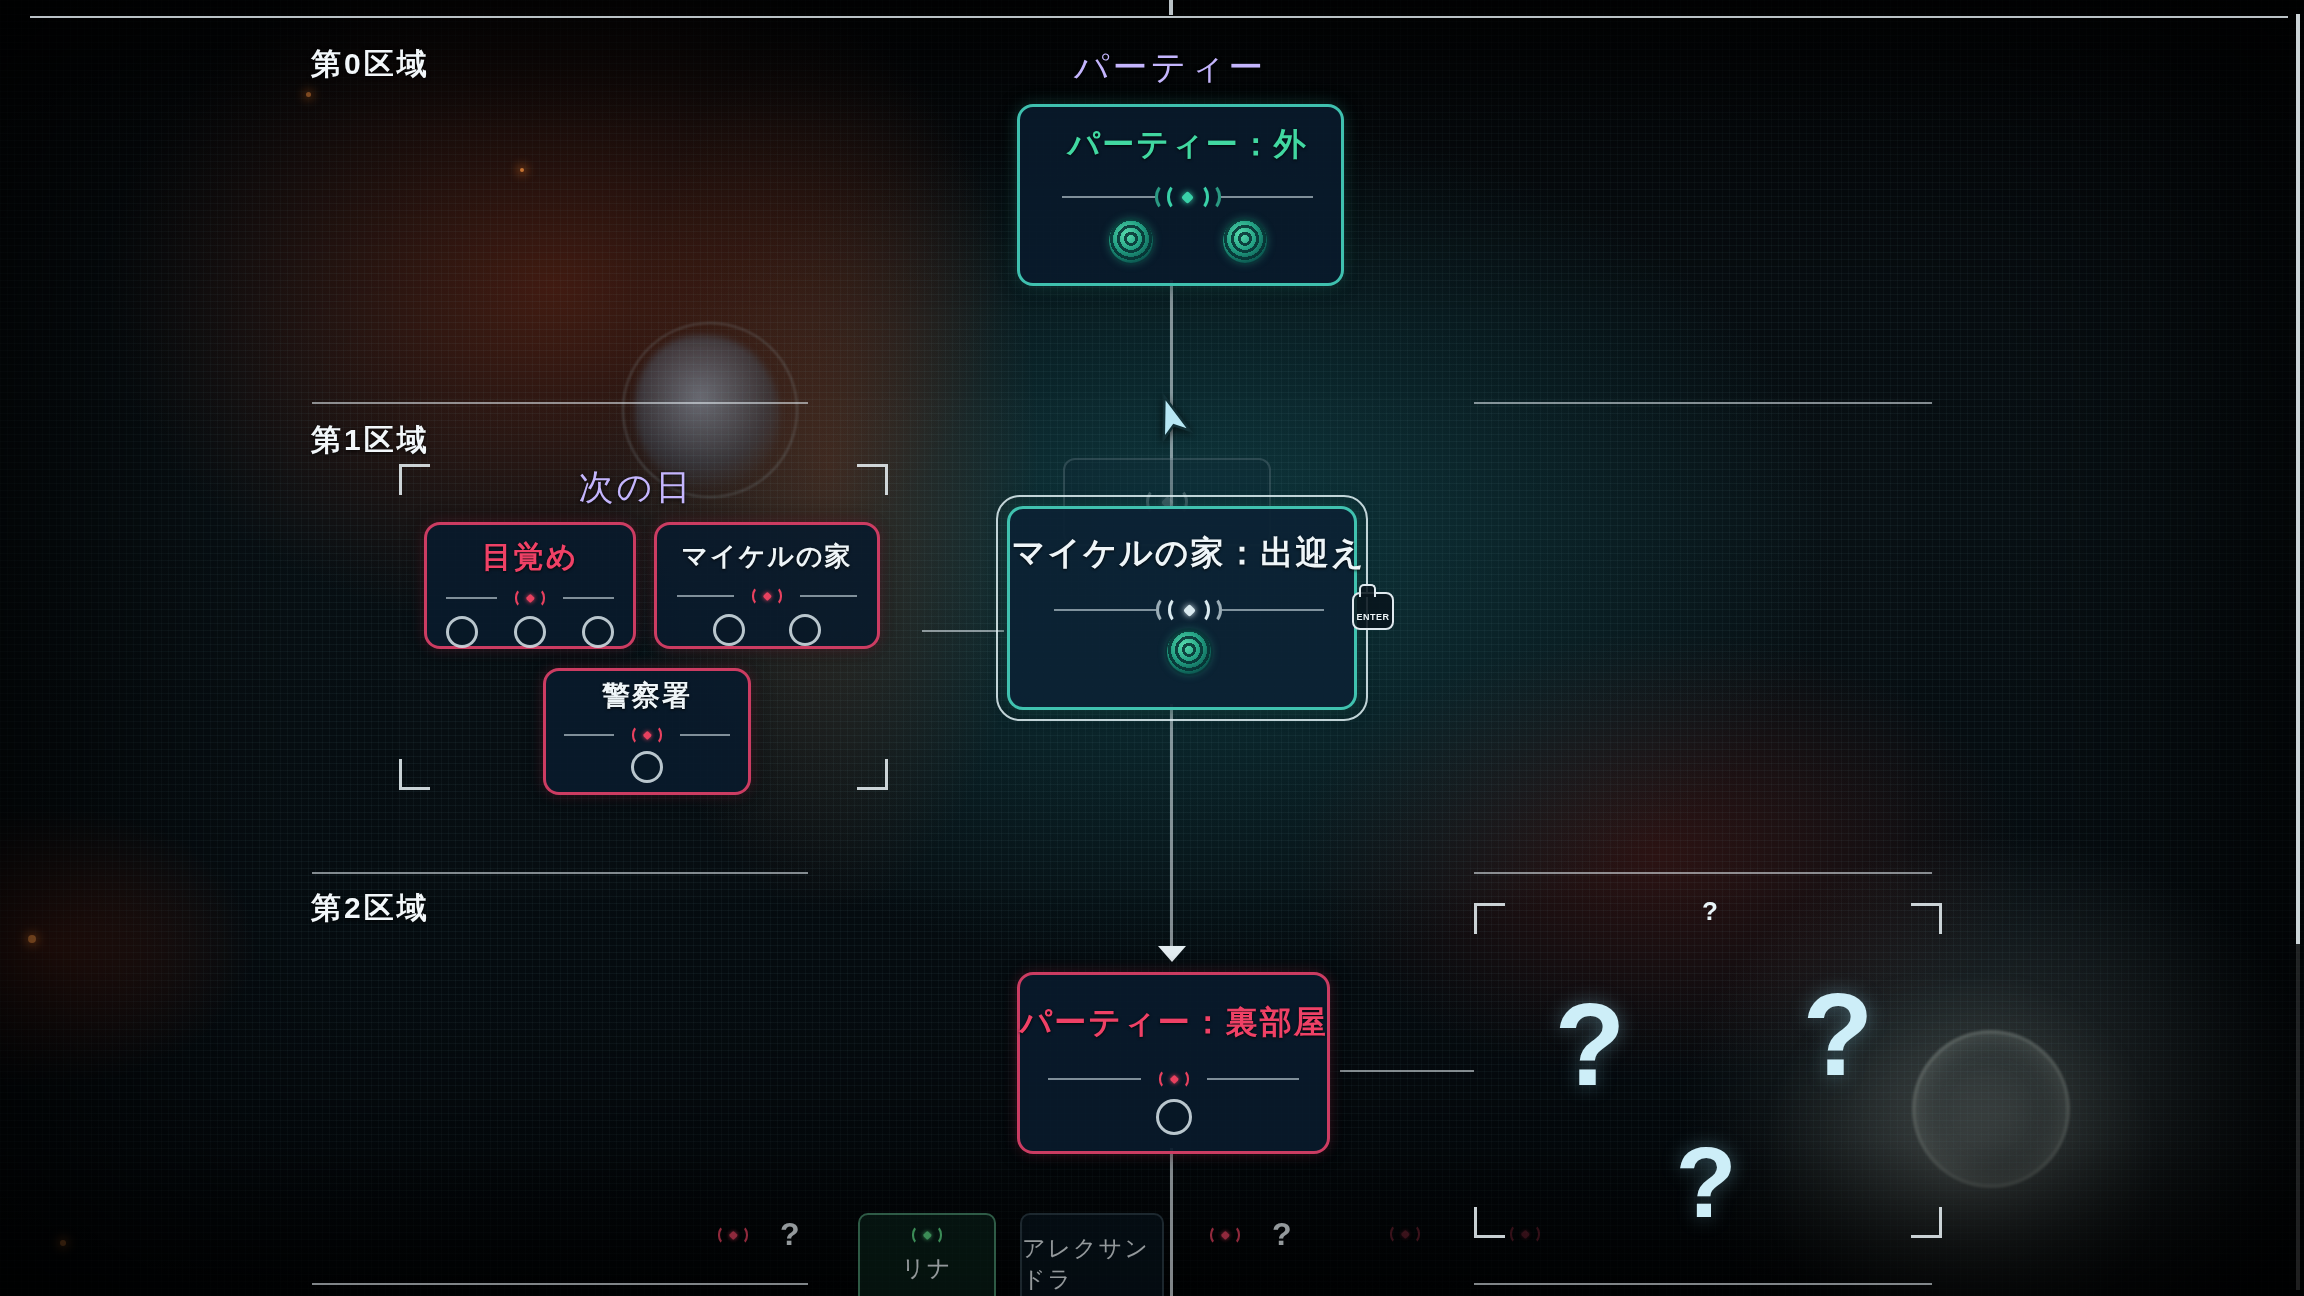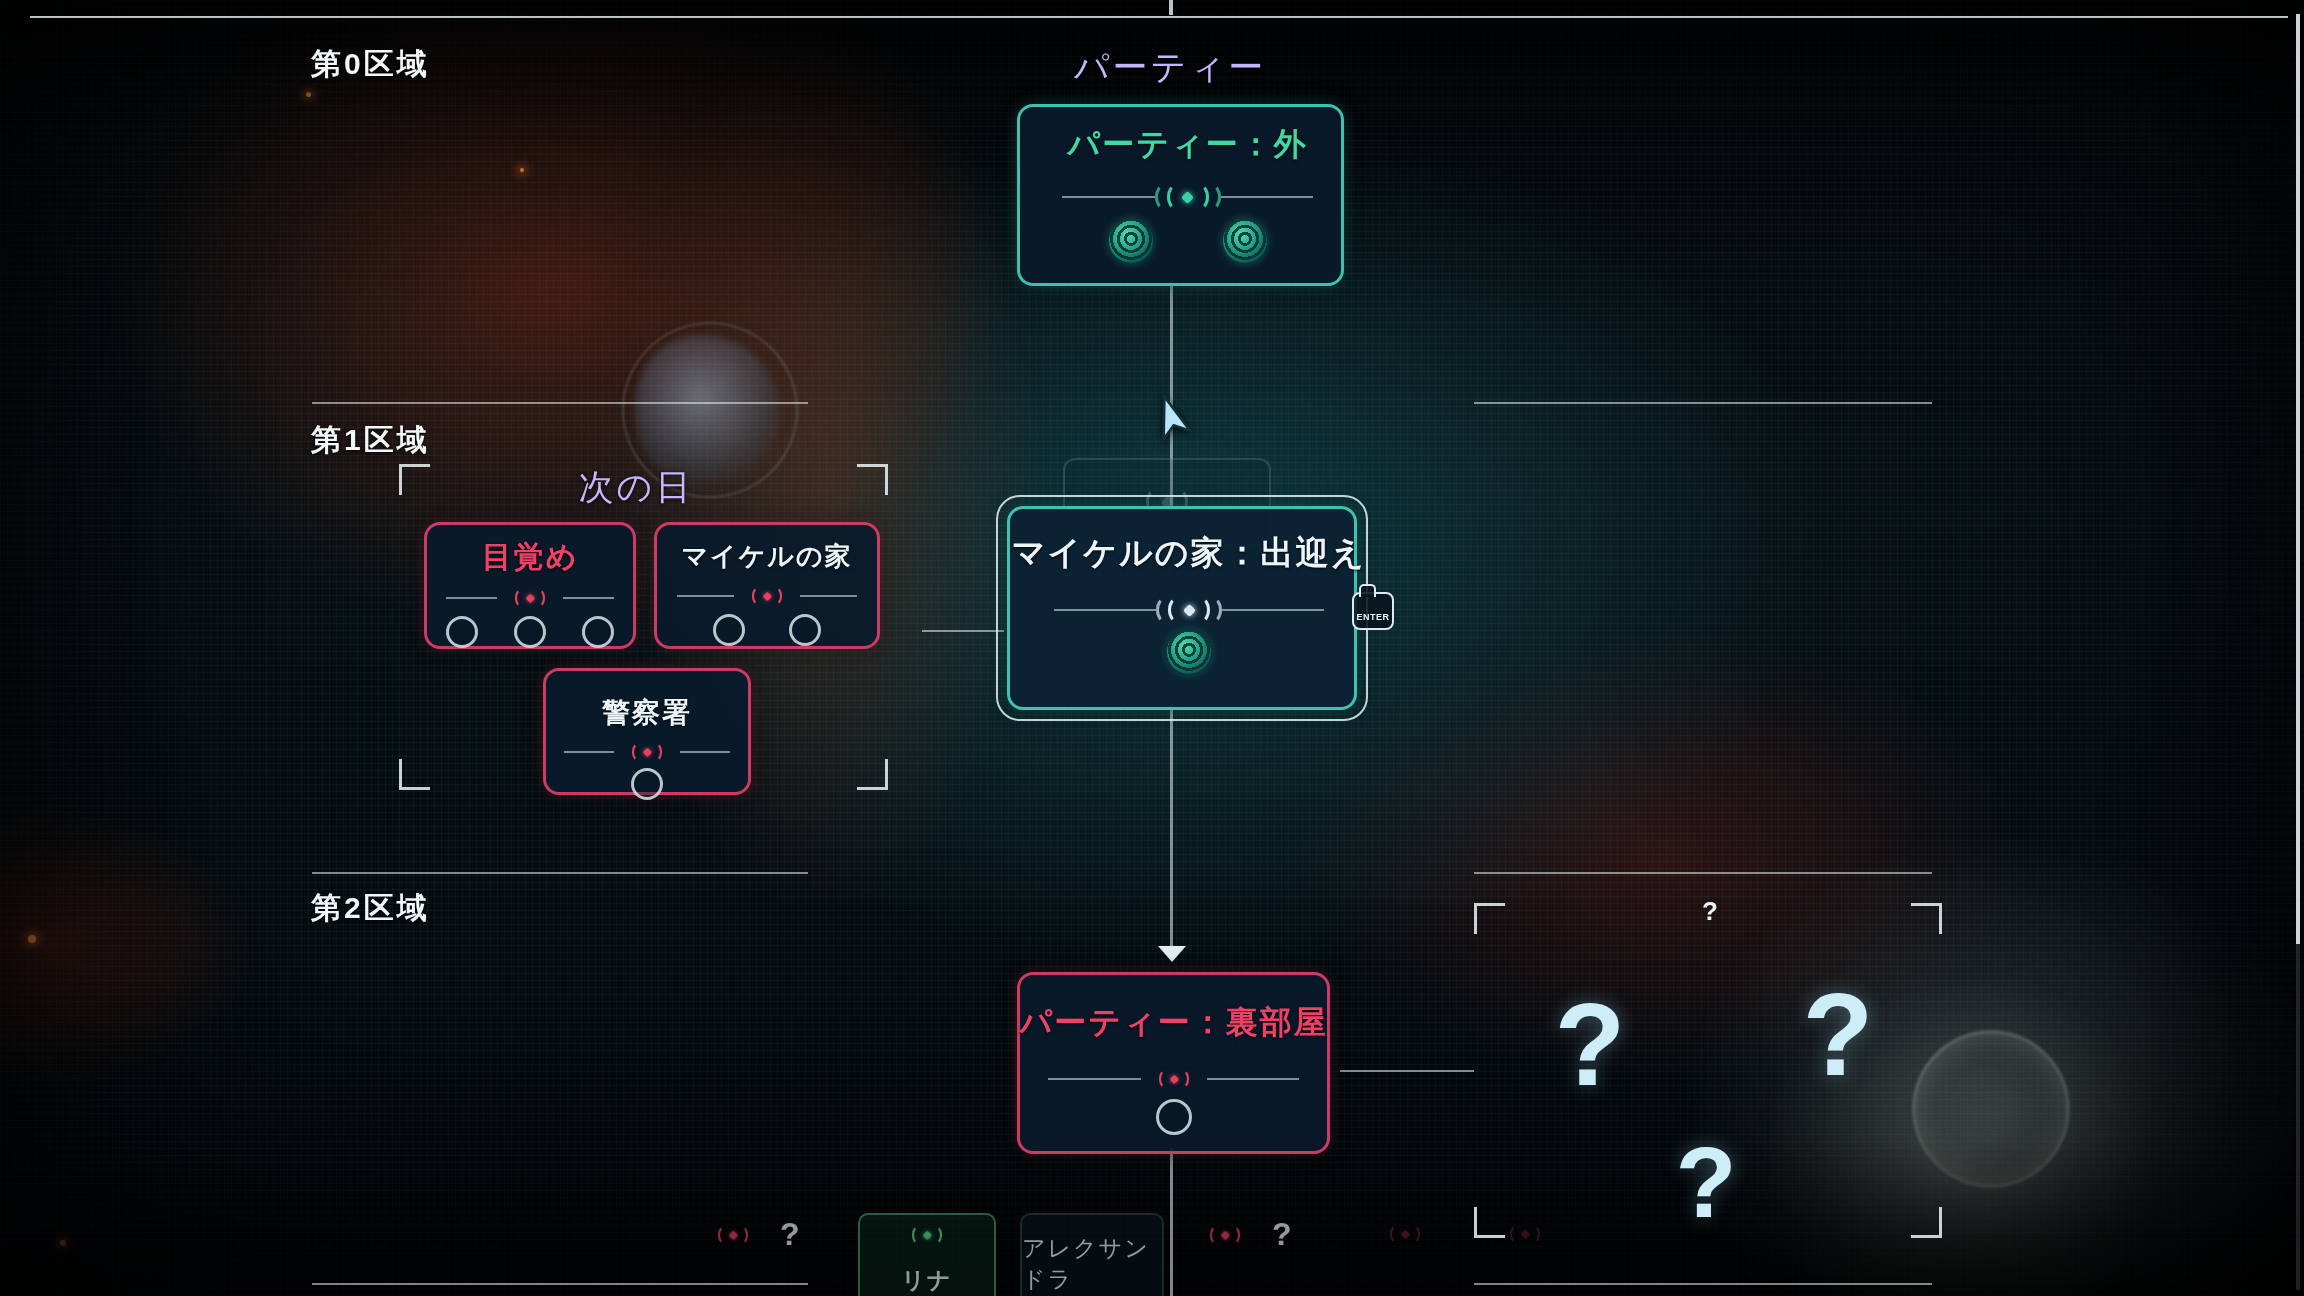--- a/index.html
+++ b/index.html
@@ -217,21 +217,21 @@
         </span>
       <span class="seg"></span>
     </div>
     <div class="circles" style="margin-top:6px;gap:44px;">
       <span class="ring c26"></span>
       <span class="ring c26"></span>
     </div>
   </div>
 
   <div class="node pink-b" style="left:543px;top:668px;width:202px;height:121px;">
-    <div class="node-title white-text" style="margin-top:23px;font-size:28px;">警察署</div>
+    <div class="node-title white-text" style="margin-top:6px;font-size:28px;">警察署</div>
     <div class="node-line" style="margin-top:8px;">
       <span class="seg"></span>
       <span class="wf red small">
           <span class="arc a-l1"></span>
           <span class="dot"></span>
           <span class="arc a-r1"></span>
         </span>
       <span class="seg"></span>
     </div>
     <div class="circles" style="margin-top:4px;">
@@ -300,21 +300,21 @@
         </span>
       <span class="b-q">?</span>
     </div>
 
     <div class="b-box green" style="left:858px;top:1213px;width:138px;height:110px;">
       <span class="wf green small" style="margin-top:8px;">
           <span class="arc a-l1"></span>
           <span class="dot"></span>
           <span class="arc a-r1"></span>
         </span>
-      <span class="b-label" style="margin-top:18px;font-weight:bold;">リナ</span>
+      <span class="b-label" style="margin-top:6px;">リナ</span>
     </div>
 
     <div class="b-box dark" style="left:1020px;top:1213px;width:144px;height:110px;justify-content:flex-end;padding-bottom:26px;">
       <span class="b-label">アレクサンドラ</span>
     </div>
 
     <div class="b-group" style="left:1192px;top:1216px;">
       <span class="wf red small">
           <span class="arc a-l1"></span>
           <span class="dot"></span>

